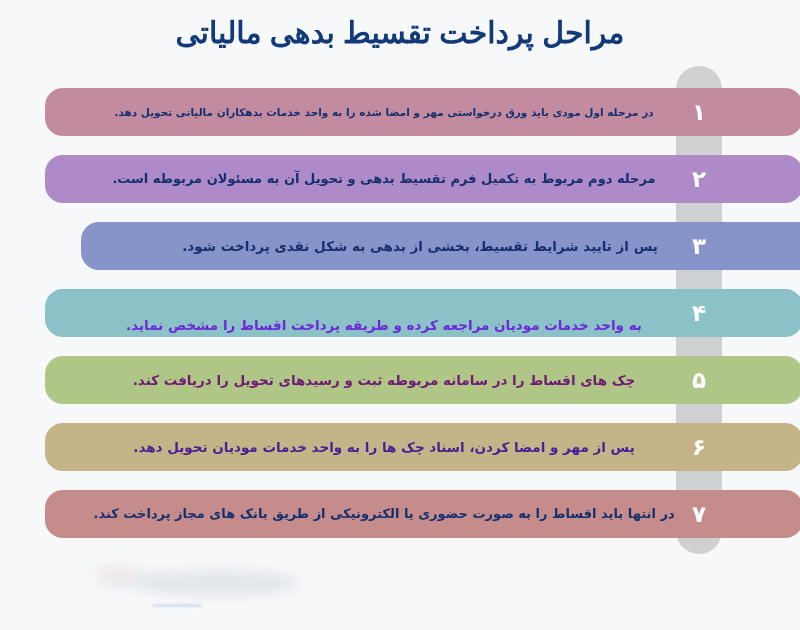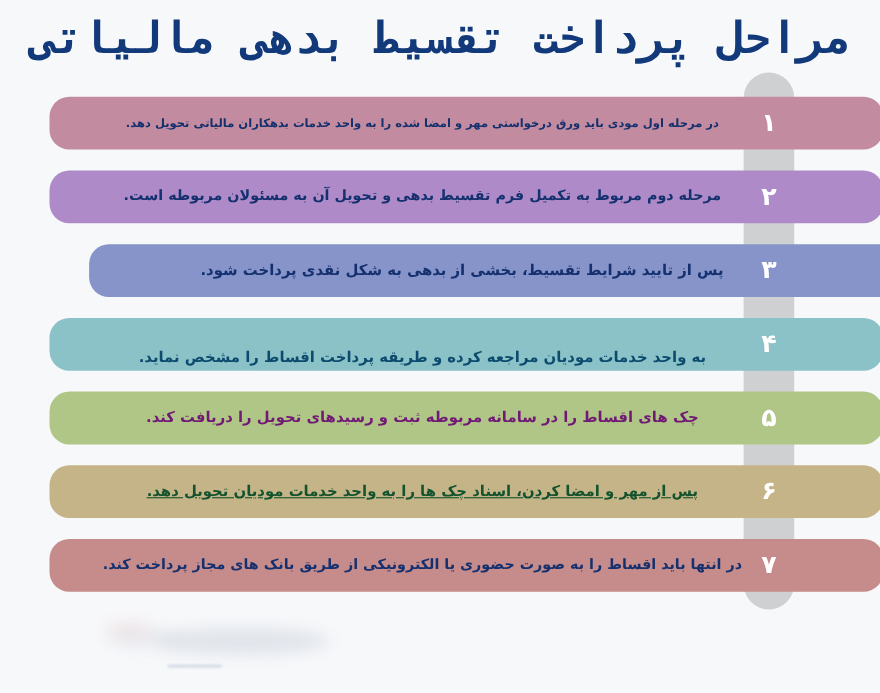--- a/index.html
+++ b/index.html
@@ -25,22 +25,22 @@
   .title-wrap {
     position: absolute;
     top: 14px;
     left: 0;
     width: 800px;
     text-align: center;
   }
   .title {
     display: inline-block;
     direction: rtl;
-    font-family: Liberation Mono, monospace;
-    font-size: 40px;
+    font-family: Liberation Sans, sans-serif;
+    font-size: 30px;
     font-weight: bold;
     color: #123a7a;
     letter-spacing: -0.2px;
     line-height: 1.25;
   }
 
   
   .center-column {
     position: absolute;
     left: 676px;
@@ -180,39 +180,39 @@
       <div class="bar" style="background: rgb(134, 148, 202); margin-left: 36px;">
         <div class="bar-text" style="color: rgb(21, 48, 110);">پس از تایید شرایط تقسیط، بخشی از بدهی به شکل نقدی پرداخت شود.</div>
       </div>
       <div class="step-number">
         <span style="color: rgb(255, 255, 255); text-shadow: rgb(134, 148, 202) 0px 0px 1px, rgb(134, 148, 202) 1px 0px 0px, rgb(134, 148, 202) -1px 0px 0px, rgb(134, 148, 202) 0px 1px 0px, rgb(134, 148, 202) 0px -1px 0px;">۳</span>
       </div>
     </div>
 
     <div class="step-row">
       <div class="bar" style="background: rgb(139, 194, 200);">
-        <div class="bar-text" style="color: #0c4a6e; margin-top: 25px;">به واحد خدمات مودیان مراجعه کرده و طریقه پرداخت اقساط را مشخص نماید.</div>
+        <div class="bar-text" style="color: #6d28d9; margin-top: 25px;">به واحد خدمات مودیان مراجعه کرده و طریقه پرداخت اقساط را مشخص نماید.</div>
       </div>
       <div class="step-number">
         <span style="color: rgb(255, 255, 255); text-shadow: rgb(139, 194, 200) 0px 0px 1px, rgb(139, 194, 200) 1px 0px 0px, rgb(139, 194, 200) -1px 0px 0px, rgb(139, 194, 200) 0px 1px 0px, rgb(139, 194, 200) 0px -1px 0px;">۴</span>
       </div>
     </div>
 
     <div class="step-row">
       <div class="bar" style="background: rgb(176, 198, 134);">
         <div class="bar-text" style="color: #701a75;">چک های اقساط را در سامانه مربوطه ثبت و رسیدهای تحویل را دریافت کند.</div>
       </div>
       <div class="step-number">
         <span style="color: rgb(255, 255, 255); text-shadow: rgb(176, 198, 134) 0px 0px 1px, rgb(176, 198, 134) 1px 0px 0px, rgb(176, 198, 134) -1px 0px 0px, rgb(176, 198, 134) 0px 1px 0px, rgb(176, 198, 134) 0px -1px 0px;">۵</span>
       </div>
     </div>
 
     <div class="step-row">
       <div class="bar" style="background: rgb(197, 180, 135);">
-        <div class="bar-text" style="color: #14532d; text-decoration: underline;">پس از مهر و امضا کردن، اسناد چک ها را به واحد خدمات مودیان تحویل دهد.</div>
+        <div class="bar-text" style="color: #4c1d95;">پس از مهر و امضا کردن، اسناد چک ها را به واحد خدمات مودیان تحویل دهد.</div>
       </div>
       <div class="step-number">
         <span style="color: rgb(255, 255, 255); text-shadow: rgb(197, 180, 135) 0px 0px 1px, rgb(197, 180, 135) 1px 0px 0px, rgb(197, 180, 135) -1px 0px 0px, rgb(197, 180, 135) 0px 1px 0px, rgb(197, 180, 135) 0px -1px 0px;">۶</span>
       </div>
     </div>
 
     <div class="step-row">
       <div class="bar" style="background: rgb(198, 139, 139);">
         <div class="bar-text" style="color: rgb(21, 48, 110); font-size: 13px;">در انتها باید اقساط را به صورت حضوری یا الکترونیکی از طریق بانک های مجاز پرداخت کند.</div>
       </div>

